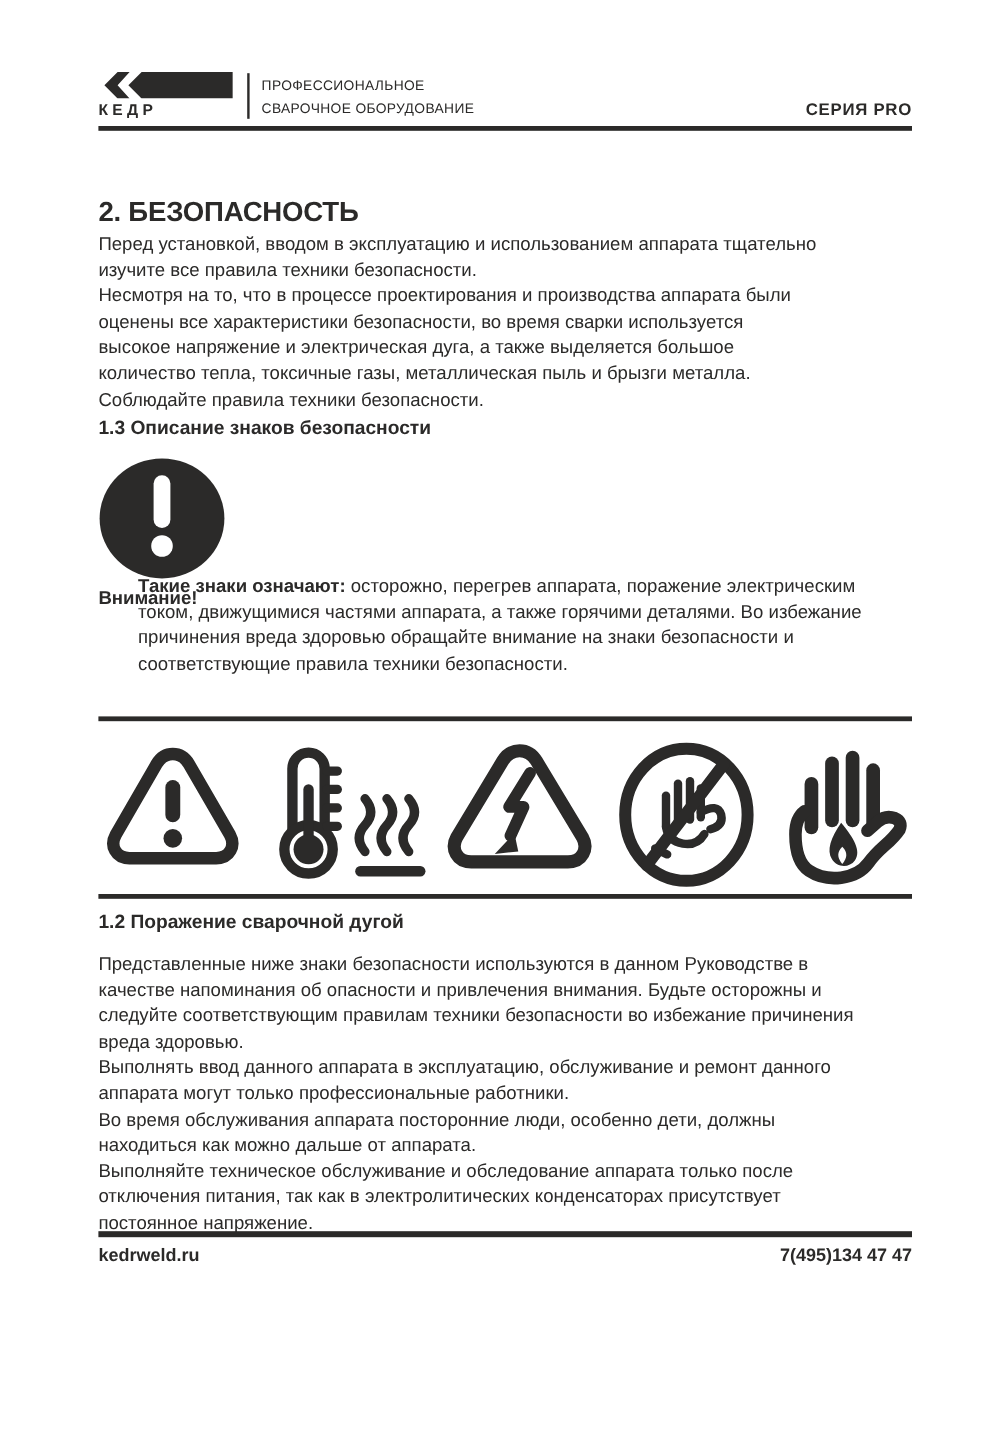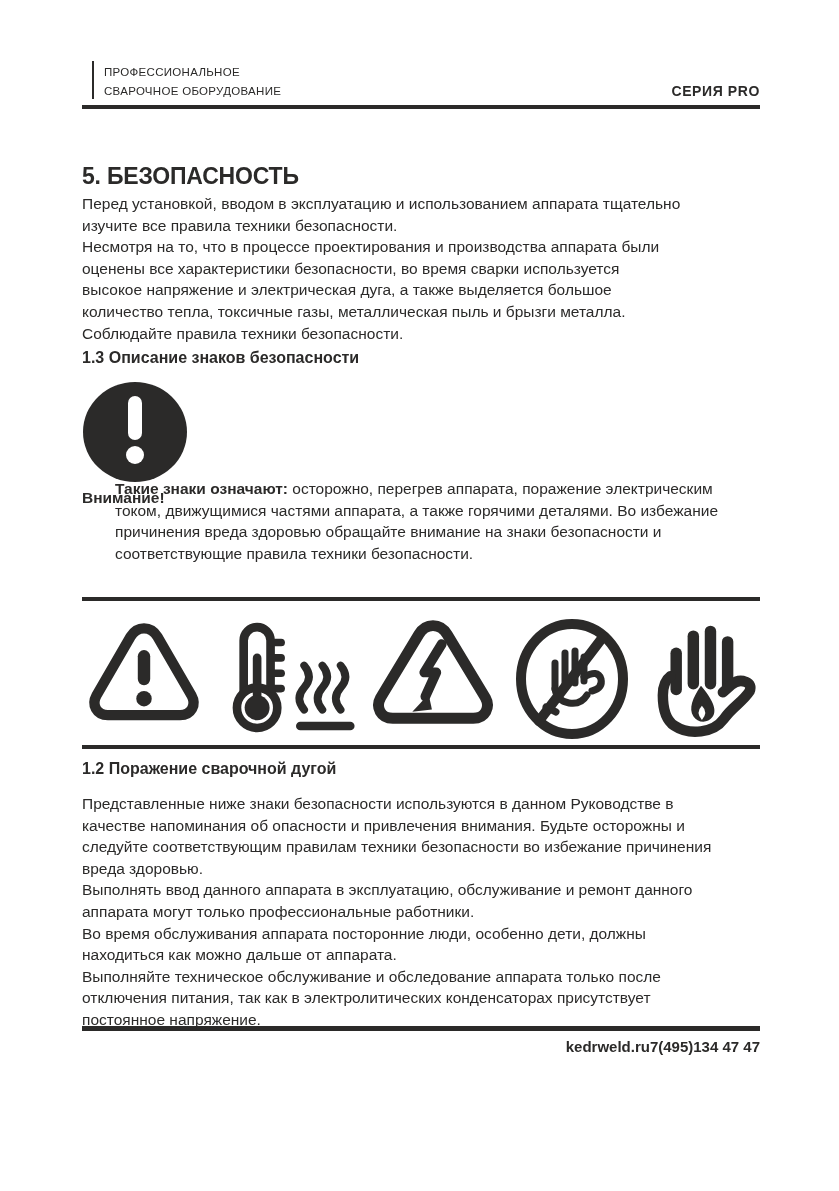--- a/index.html
+++ b/index.html
@@ -32,42 +32,49 @@
   
   .warn{display:flex;flex-direction:column;}
   .warn-icon-col{width:133px;flex:none;}
   .warn-text .w-title{font-weight:bold;font-size:15.5px;line-height:21.6px;}
   
   .signs b{font-weight:bold;}
   
   .icons-row{display:flex;justify-content:space-between;align-items:center;height:128px;}
   .icons-row svg{display:block;}
   
-  .footer{display:flex;justify-content:flex-end;font-weight:bold;font-size:15px;}
+  .footer{display:flex;justify-content:space-between;font-weight:bold;font-size:15px;}
   .ink{stroke:#2b2a29;}
   .fink{fill:#2b2a29;}
 </style>
 </head>
 <body>
 
 <div class="page">
 
   <div class="abs hdr" style="top:60px;">
+    <div class="logo">
+      <svg width="112" height="22" viewBox="0 0 112 22">
+        <polygon class="fink" points="16,0 26,0 16,11 26,22 16,22 5,11"></polygon>
+        <polygon class="fink" points="36,0 112,0 112,22 36,22 25,11"></polygon>
+      </svg>
+      <div class="logo-letters">К Е Д Р</div>
+    </div>
     <div class="hdr-div"></div>
     <div class="tagline">
       <div>ПРОФЕССИОНАЛЬНОЕ</div>
       <div>СВАРОЧНОЕ ОБОРУДОВАНИЕ</div>
     </div>
     <div class="hdr-spacer"></div>
     <div class="series">СЕРИЯ PRO</div>
   </div>
 
   <div class="abs rule" style="top:105px;"></div>
 
-  <div class="abs h1" style="top:163px;">5. БЕЗОПАСНОСТЬ</div>
+  <div class="abs h1" style="top:163px;">2. БЕЗОПАСНОСТЬ</div>
   <div class="abs lines" style="top:193px;">Перед установкой, вводом в эксплуатацию и использованием аппарата тщательно
 изучите все правила техники безопасности.
 Несмотря на то, что в процессе проектирования и производства аппарата были
 оценены все характеристики безопасности, во время сварки используется
 высокое напряжение и электрическая дуга, а также выделяется большое
 количество тепла, токсичные газы, металлическая пыль и брызги металла.
 Соблюдайте правила техники безопасности.</div>
 
   <div class="abs h2" style="top:349px;">1.3 Описание знаков безопасности</div>
 

